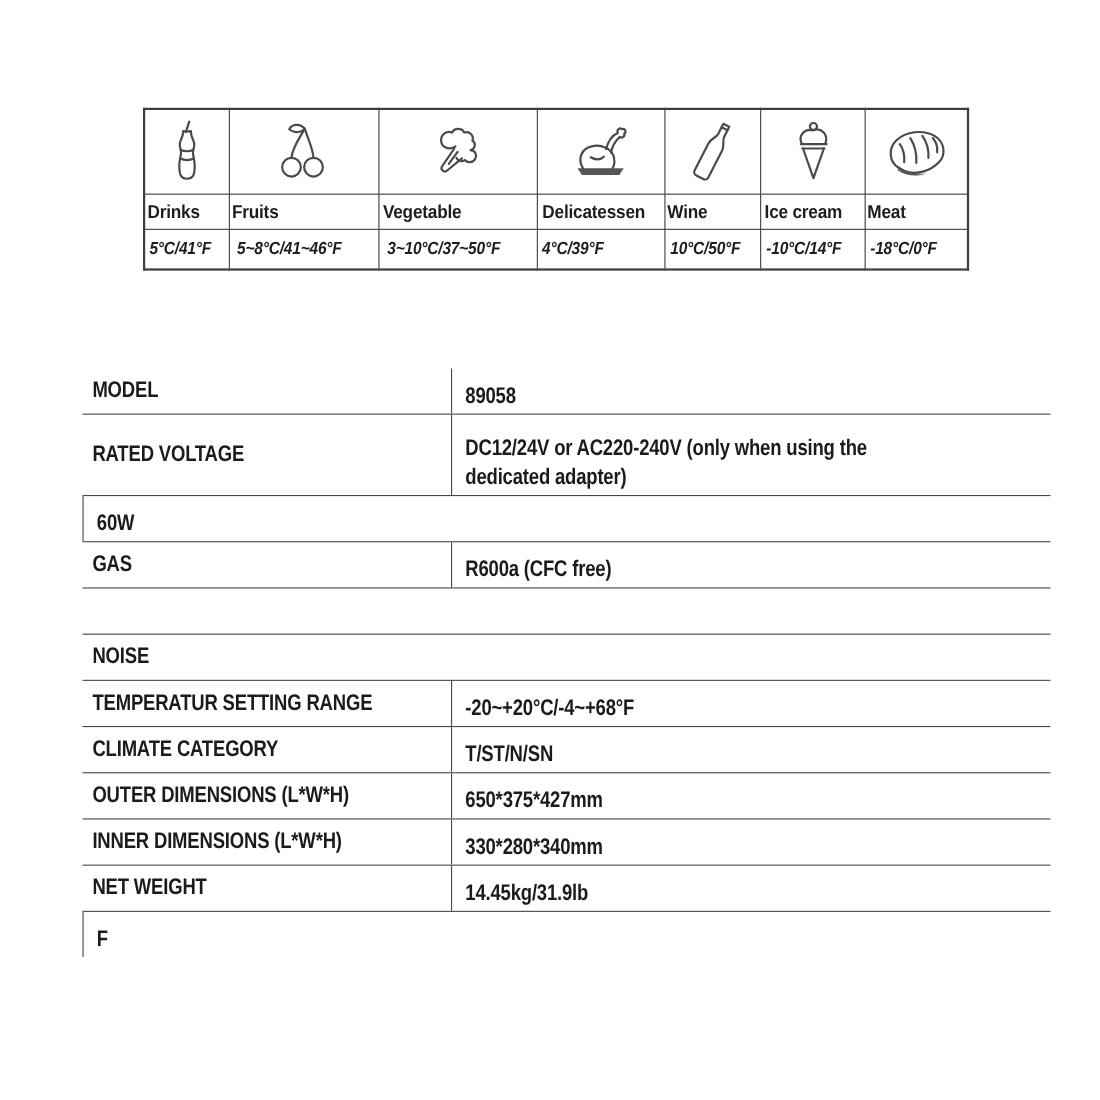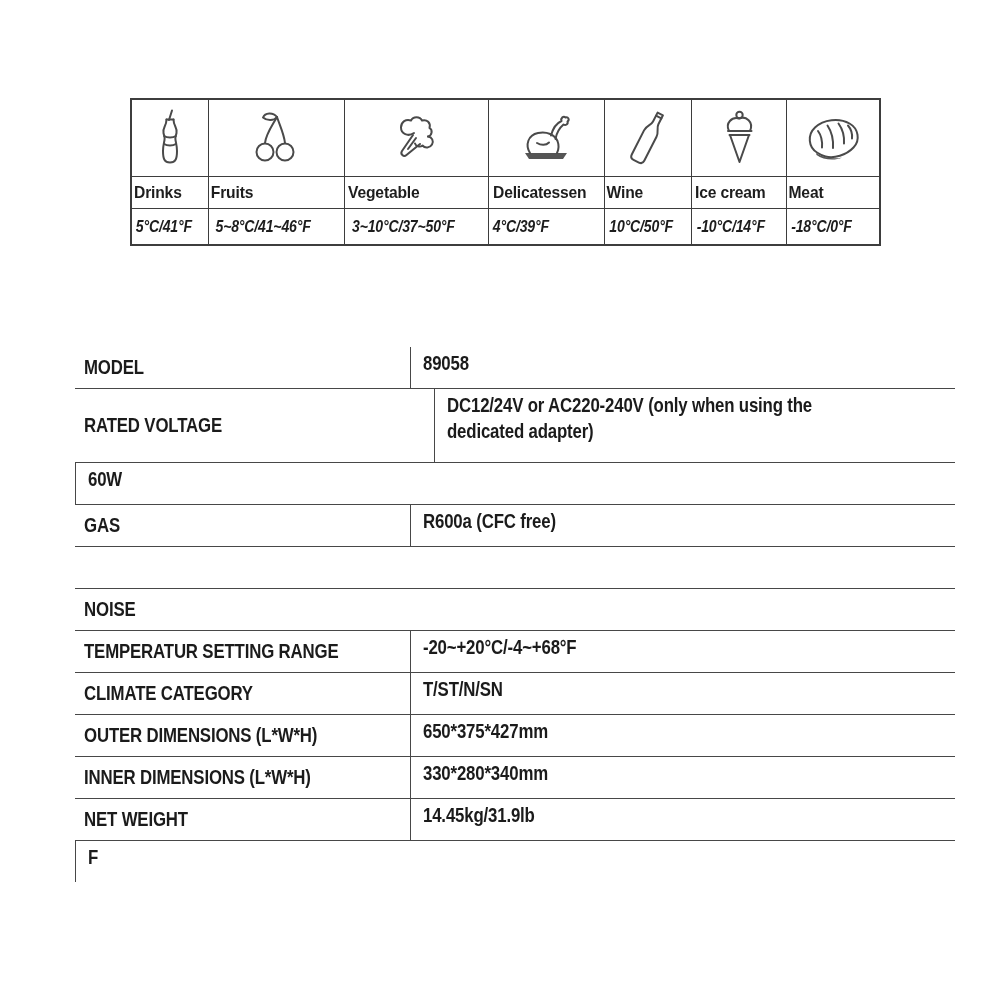--- a/index.html
+++ b/index.html
@@ -29,31 +29,31 @@
     display:inline-block;font-size:16px;font-weight:700;white-space:nowrap;
     transform:scaleX(0.88);transform-origin:center;letter-spacing:-0.2px;
   }
   .food-icon{display:block;margin:0 auto;}
   .food-icon path,.food-icon circle,.food-icon line{
     fill:none;stroke:#4a4a4a;stroke-width:2;stroke-linecap:round;stroke-linejoin:round;
   }
   .food-icon .filled{fill:#555555;stroke:none;}
 
   
-  .spec-table{position:absolute;left:75px;top:347px;width:880px;}
+  .spec-table{position:absolute;left:75px;top:335px;width:880px;}
   .spec-row{display:flex;align-items:stretch;min-height:41px;}
   .spec-row + .spec-row{border-top:1.6px solid #474747;}
-  .spec-row.tall{min-height:73px;gap:24px;}
+  .spec-row.tall{min-height:73px;}
   .spec-label-cell{
     width:335px;box-sizing:border-box;padding:2px 6px 2px 9px;
     display:flex;align-items:center;
   }
   .spec-value-cell{
     flex:1;border-left:1.6px solid #474747;
-    padding:3px 8px 3px 12px;display:flex;align-items:flex-start;
+    padding:3px 8px 3px 12px;display:flex;align-items:flex-end;
   }
   .spec-text{
     display:inline-block;font-size:20.5px;font-weight:700;line-height:1.28;
     transform:scaleX(0.82);transform-origin:left center;letter-spacing:-0.2px;
     color:#1b1b1b;
   }
   .spec-label-cell .spec-text{white-space:nowrap;}
   .spec-value-cell .spec-text{max-width:550px;}
 </style>
 </head>

